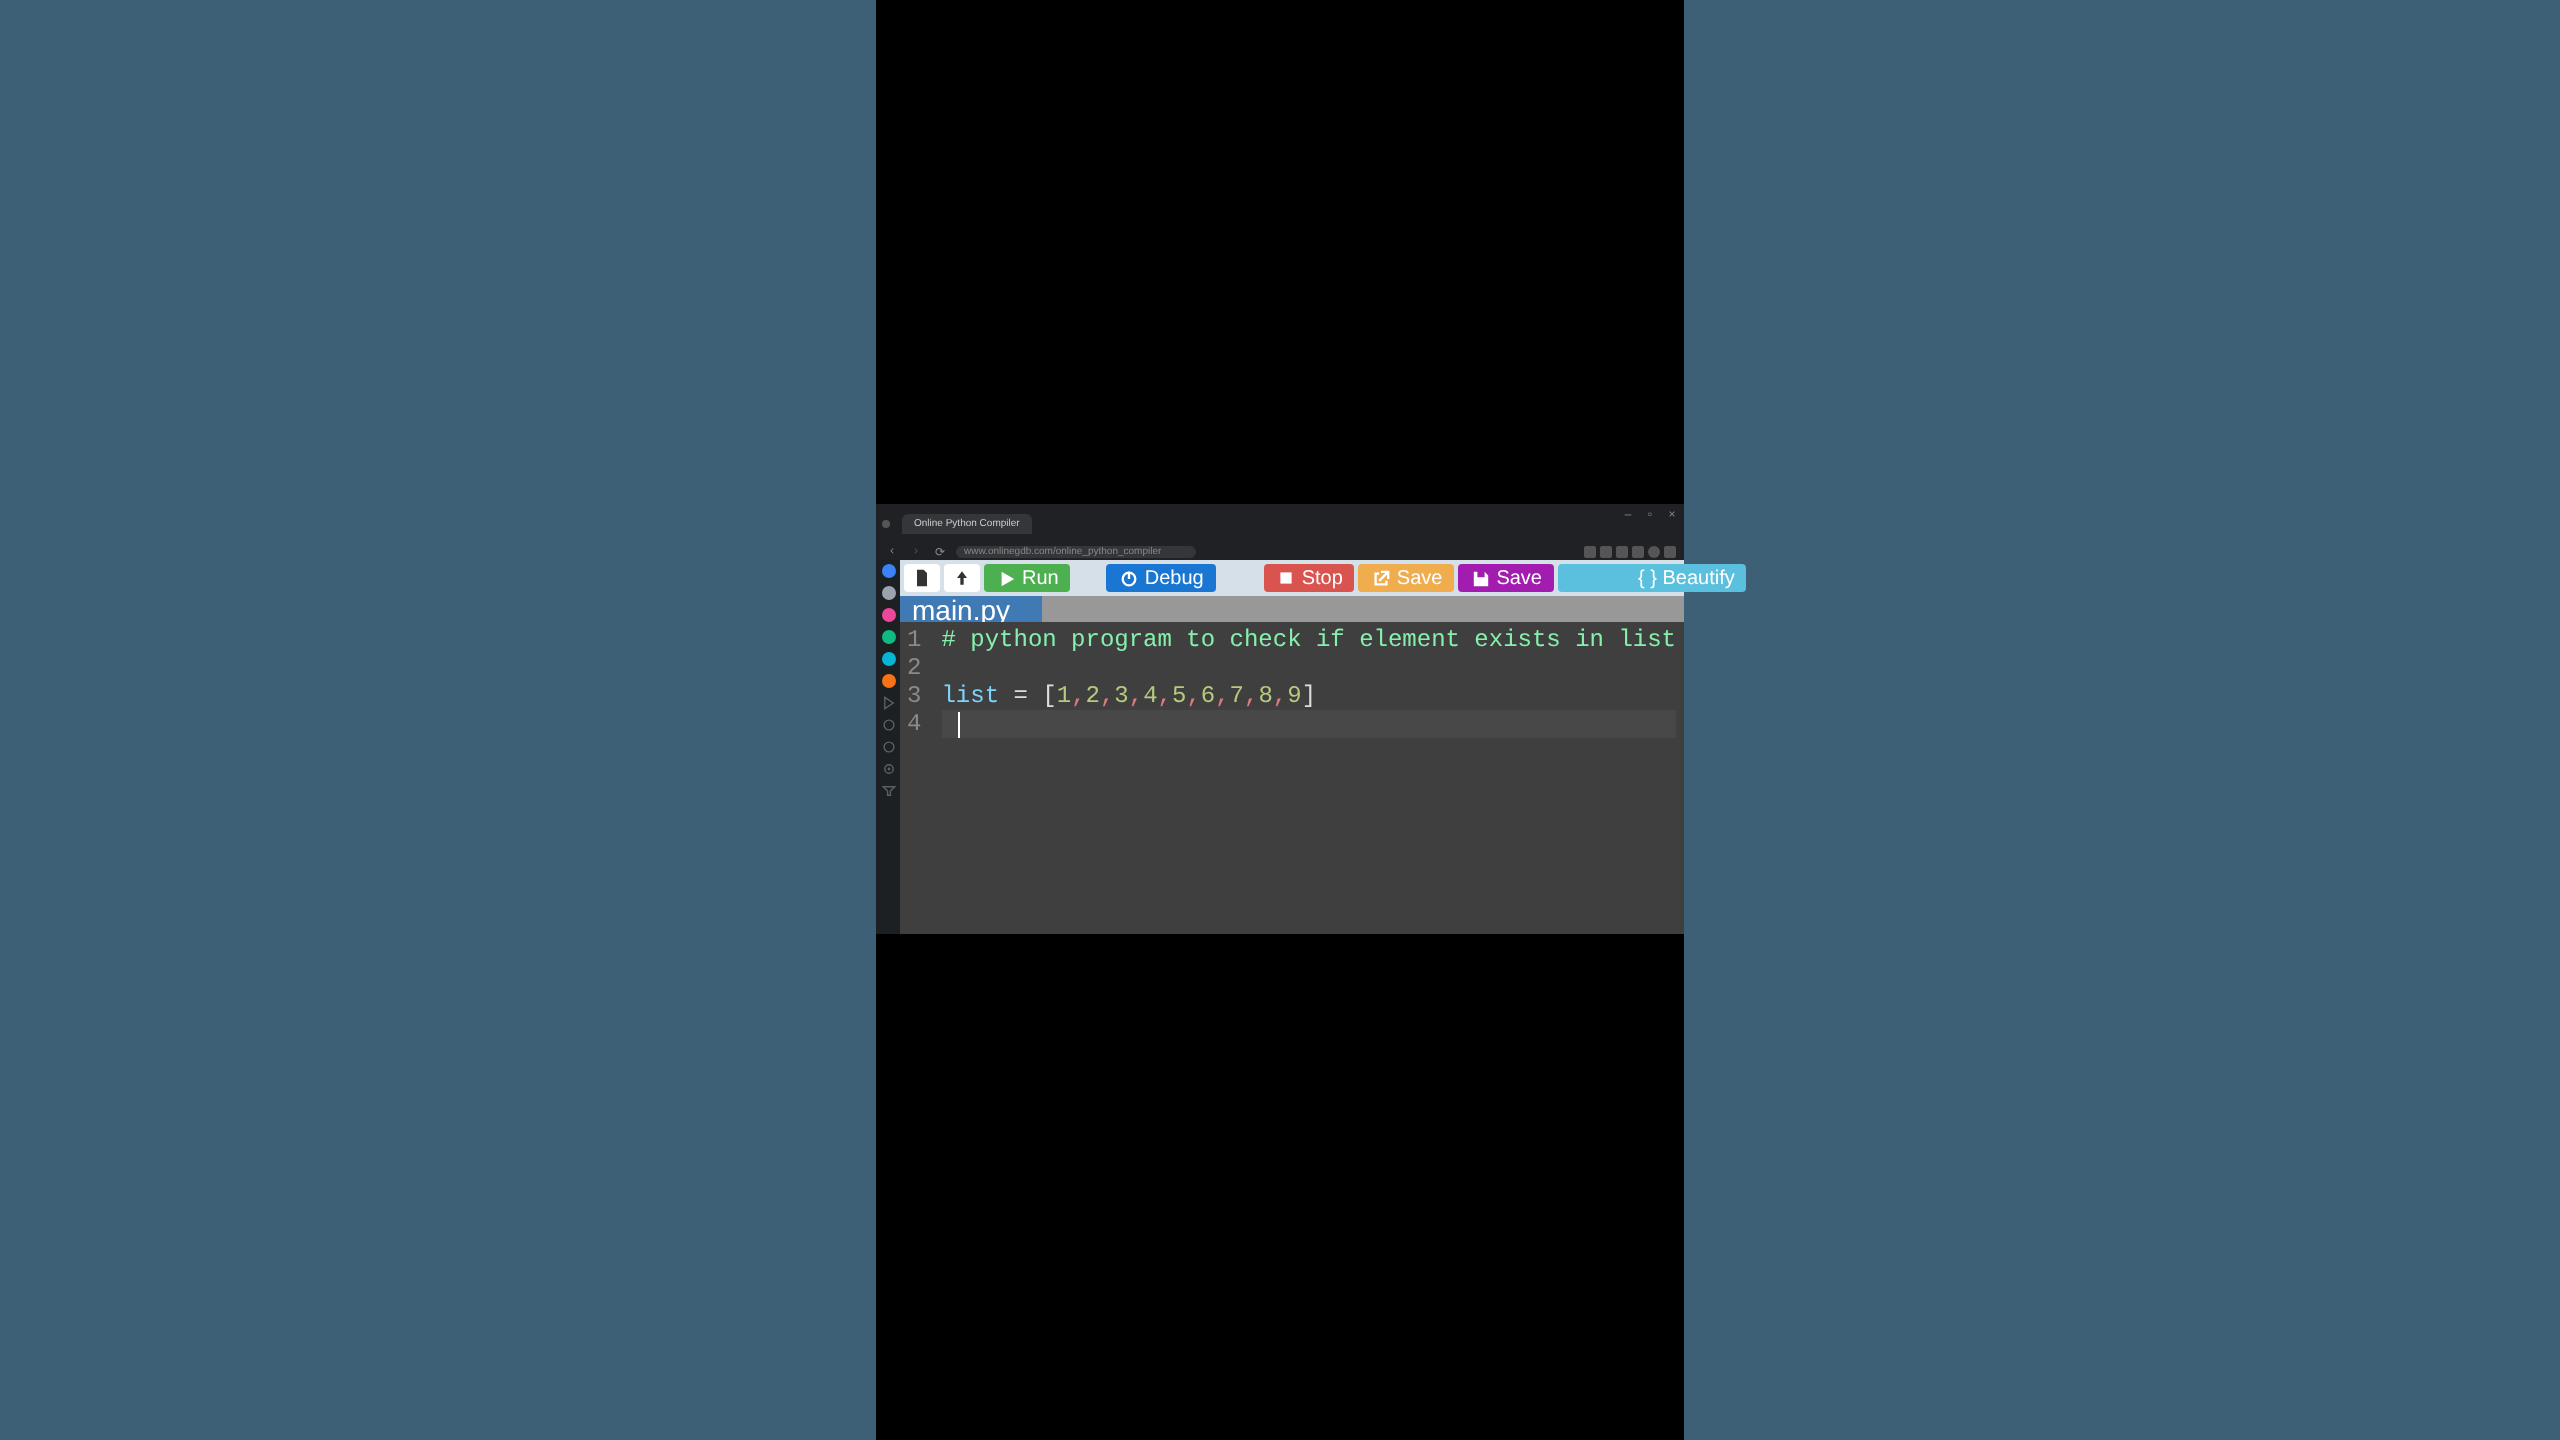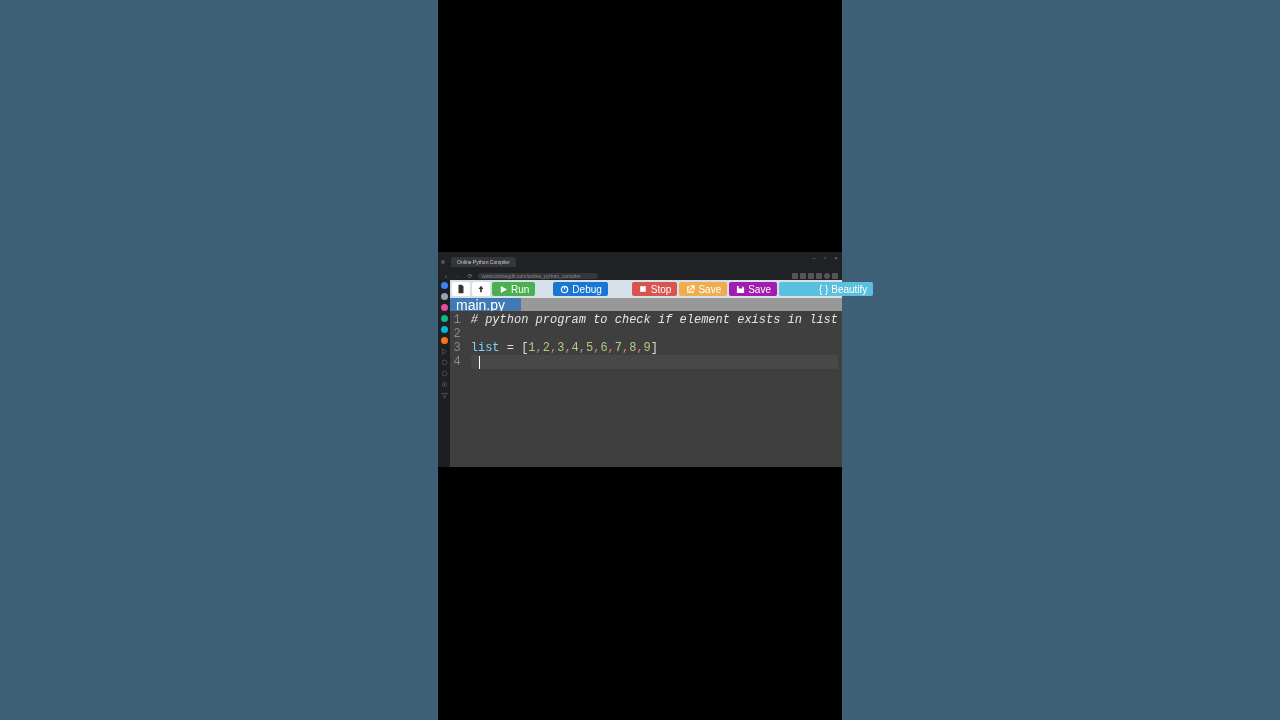--- a/index.html
+++ b/index.html
@@ -198,21 +198,21 @@
     flex: 1;
     padding: 2px 4px 0 4px;
     color: #dcdcdc;
     position: relative;
     font-style: italic;
   }
   .code .row { height: 14px; white-space: pre; font-style: normal; }
   .code .row.active {
     background: rgba(100,100,100,0.25);
   }
-  .tok-comment { color: #e5e5e5; font-style: italic; }
+  .tok-comment { color: #86efac; }
   .tok-kw { color: #7dd3fc; }
   .tok-punc { color: #dcdcdc; }
   .tok-num { color: #b6c97d; }
   .tok-comma { color: #e07b7b; }
   .cursor {
     display: inline-block;
     width: 1px;
     height: 13px;
     background: #fff;
     vertical-align: text-bottom;

